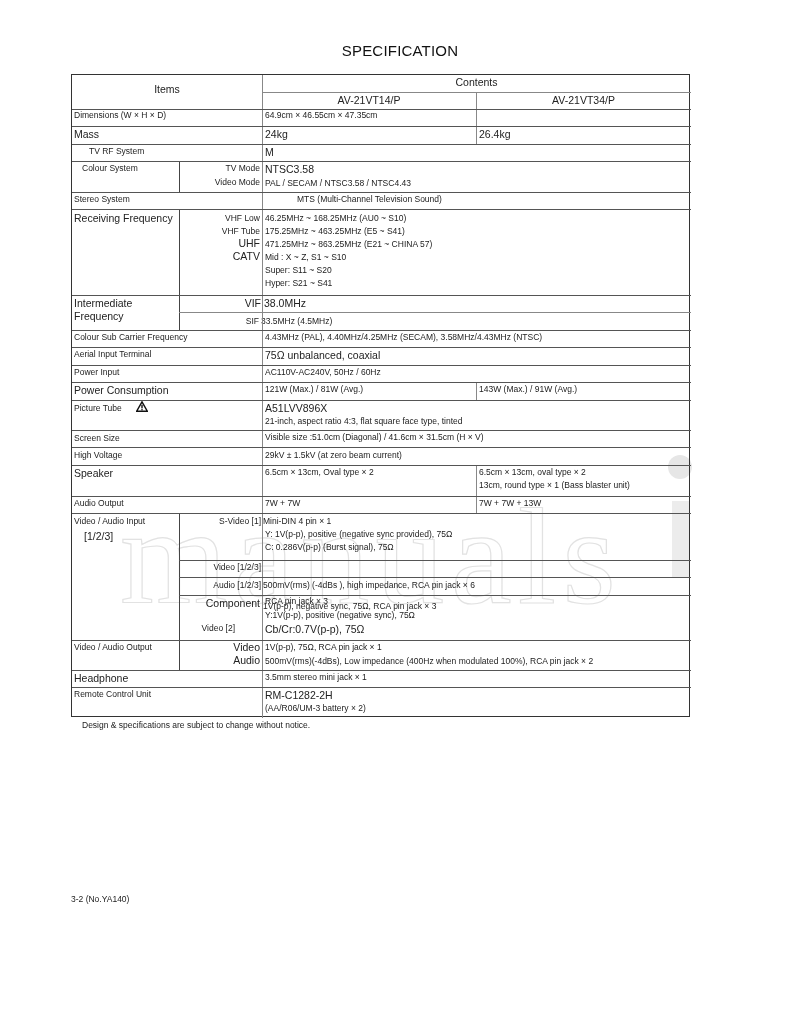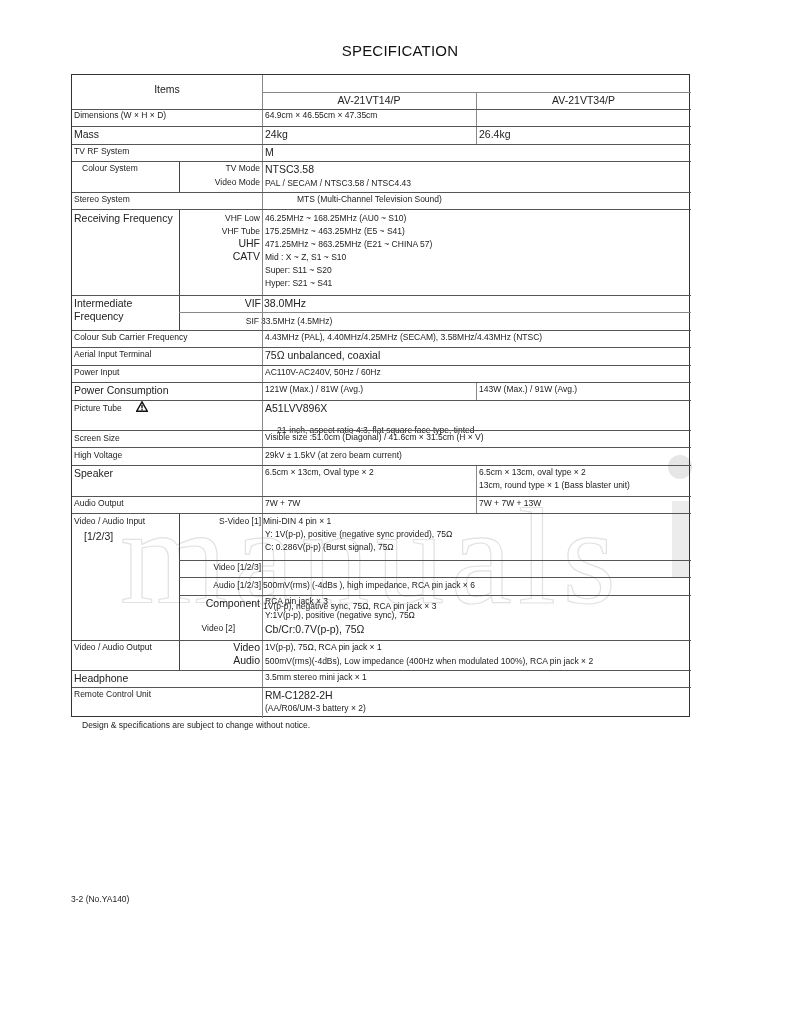--- a/index.html
+++ b/index.html
@@ -69,31 +69,32 @@
   <div class="hl" style="left:0; width:619px; top:421px;"></div>
   <div class="hl" style="left:0; width:619px; top:438px;"></div>
   <div class="hl" style="left:107px; width:512px; top:485px;"></div>
   <div class="hl" style="left:107px; width:512px; top:502px;"></div>
   <div class="hl" style="left:107px; width:512px; top:520px;"></div>
   <div class="hl" style="left:0; width:619px; top:565px;"></div>
   <div class="hl" style="left:0; width:619px; top:595px;"></div>
   <div class="hl" style="left:0; width:619px; top:612px;"></div>
 
   <div class="cell c big" style="left:0; width:190px; top:8px;">Items</div>
+  <div class="cell c big" style="left:190px; width:429px; top:1px;">Contents</div>
   <div class="cell c big" style="left:190px; width:214px; top:19px;">AV-21VT14/P</div>
   <div class="cell c big" style="left:404px; width:215px; top:19px;">AV-21VT34/P</div>
 
   <div class="cell" style="left:2px; top:34px;">Dimensions (W × H × D)</div>
   <div class="cell" style="left:193px; top:34px;">64.9cm × 46.55cm × 47.35cm</div>
 
   <div class="cell big" style="left:2px; top:53px;">Mass</div>
   <div class="cell big" style="left:193px; top:53px;">24kg</div>
   <div class="cell big" style="left:407px; top:53px;">26.4kg</div>
 
-  <div class="cell" style="left:2px; top:70px;text-align:center;">TV RF System</div>
+  <div class="cell" style="left:17px; top:70px;text-align:center;">TV RF System</div>
   <div class="cell big" style="left:193px; top:71px;">M</div>
 
   <div class="cell" style="left:10px; top:87px;">Colour System</div>
   <div class="cell r" style="left:107px; width:81px; top:87px;">TV Mode</div>
   <div class="cell big" style="left:193px; top:88px;">NTSC3.58</div>
   <div class="cell r" style="left:107px; width:81px; top:101px;">Video Mode</div>
   <div class="cell" style="left:193px; top:102px;">PAL / SECAM / NTSC3.58 / NTSC4.43</div>
 
   <div class="cell" style="left:2px; top:118px;">Stereo System</div>
   <div class="cell" style="left:210px; top:118px;padding-left:15px;">MTS (Multi-Channel Television Sound)</div>
@@ -134,21 +135,21 @@
     <span>Picture Tube</span>
     <span class="warn">
       <svg width="12" height="11" viewBox="0 0 12 11">
           <path d="M6 0.8 L11.3 10.2 L0.7 10.2 Z" fill="none" stroke="#111" stroke-width="1.4"></path>
           <rect x="5.3" y="3.8" width="1.4" height="3.6" fill="#111"></rect>
           <rect x="5.3" y="8.1" width="1.4" height="1.3" fill="#111"></rect>
         </svg>
     </span>
   </div>
   <div class="cell big" style="left:193px; top:327px;">A51LVV896X</div>
-  <div class="cell" style="left:205px; top:340px;margin-top:9px;">21-inch, aspect ratio 4:3, flat square face type, tinted</div>
+  <div class="cell" style="left:193px; top:340px;">21-inch, aspect ratio 4:3, flat square face type, tinted</div>
 
   <div class="cell" style="left:2px; top:357px;">Screen Size</div>
   <div class="cell" style="left:193px; top:356px;">Visible size :51.0cm (Diagonal) / 41.6cm × 31.5cm (H × V)</div>
 
   <div class="cell" style="left:2px; top:374px;">High Voltage</div>
   <div class="cell" style="left:193px; top:374px;">29kV ± 1.5kV (at zero beam current)</div>
 
   <div class="cell big" style="left:2px; top:392px;">Speaker</div>
   <div class="cell" style="left:193px; top:391px;">6.5cm × 13cm, Oval type × 2</div>
   <div class="cell" style="left:407px; top:391px;">6.5cm × 13cm, oval type × 2</div>

